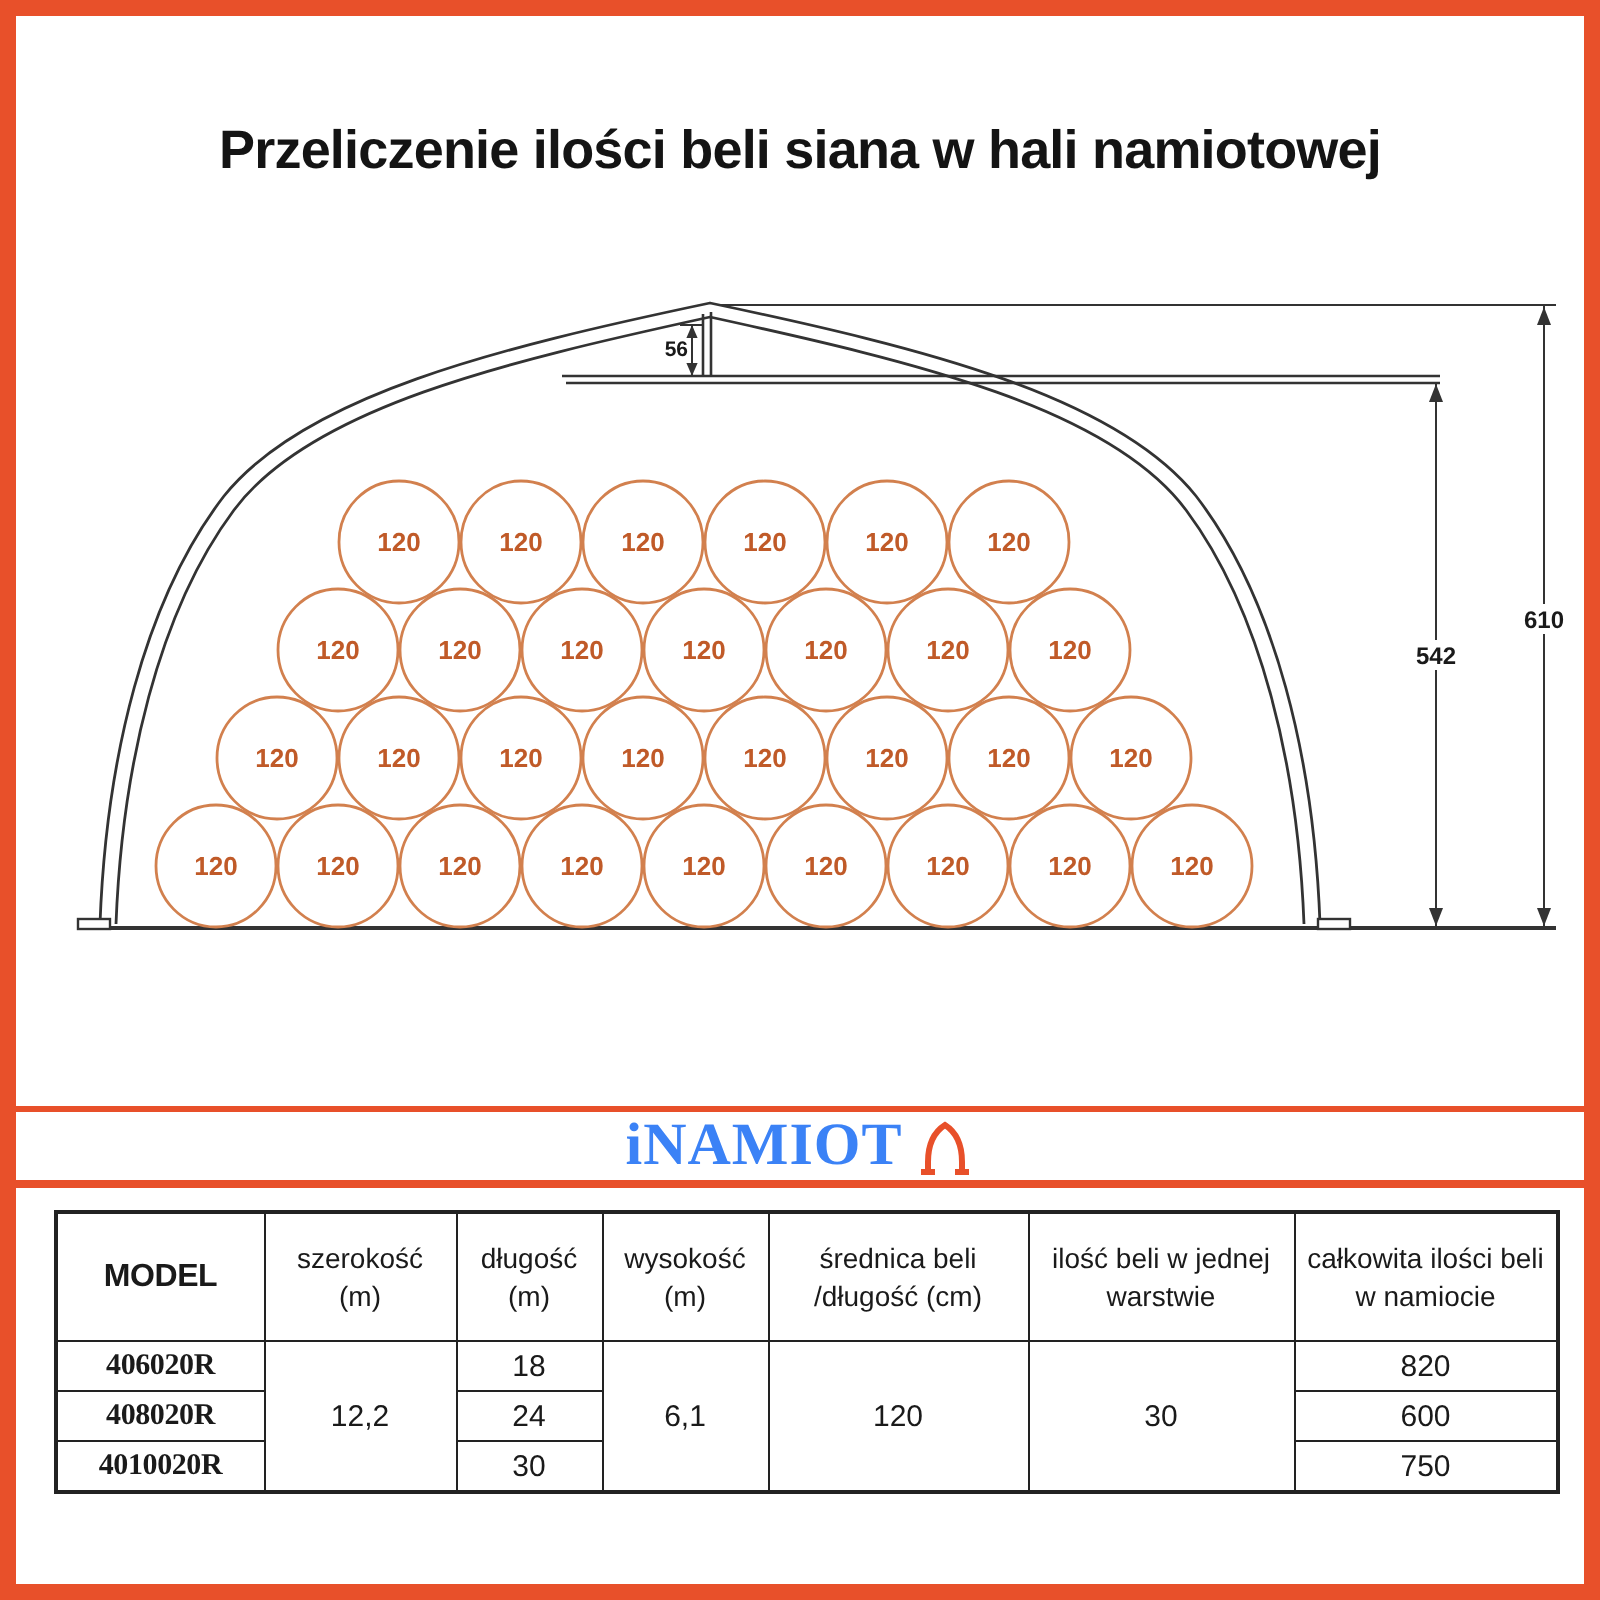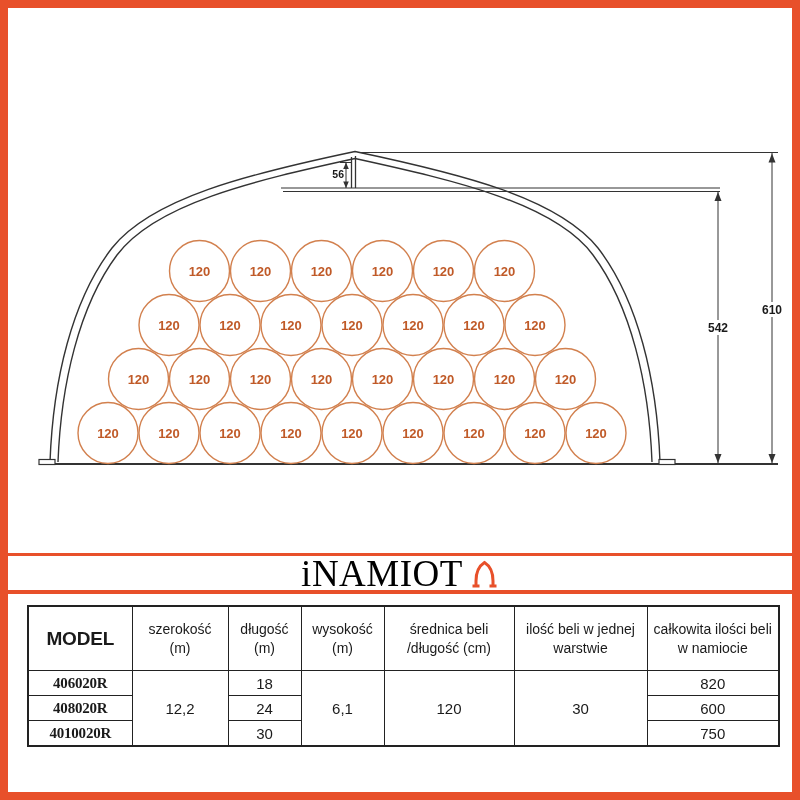--- a/index.html
+++ b/index.html
@@ -25,42 +25,43 @@
   .bale-label {
     font-family:"Liberation Sans", sans-serif; font-weight:bold; font-size:13px;
     text-anchor:middle;
   }
   .logo-band {
     position:absolute; left:0; top:545px; width:100%; height:41px; box-sizing:border-box;
     border-top:3px solid var(--accent,#E8502A); border-bottom:4px solid var(--accent,#E8502A);
     display:flex; align-items:center; justify-content:center; gap:7px; background:#fff;
   }
   .logo-text {
-    font-family:"Liberation Serif", serif; font-weight:normal; font-size:37px;
-    color:#000000; letter-spacing:0.5px; line-height:1;
+    font-family:"Liberation Serif", serif; font-weight:bold; font-size:30px;
+    color:#3b82f6; letter-spacing:0.5px; line-height:1;
   }
   .logo-icon { display:block; }
   .bale-table {
     position:absolute; left:19px; top:597px; width:751px;
     border-collapse:collapse; table-layout:fixed; background:#fff;
     border:2px solid #222;
   }
   .bale-table th, .bale-table td {
     border:1.5px solid #222; text-align:center; vertical-align:middle; padding:0;
   }
   .bale-table th { font-weight:normal; font-size:14px; height:63px; line-height:1.35; }
-  .bale-table th.model-h { font-weight:bold; font-size:19px; letter-spacing:-0.2px;margin-left:36px; }
+  .bale-table th.model-h { font-weight:bold; font-size:16px; letter-spacing:-0.2px;margin-left:36px; }
   .bale-table td { font-size:15px; height:24px; }
   .bale-table td.model { font-weight:bold; letter-spacing:-0.2px;font-family:Liberation Serif, serif; }
 </style>
 </head>
 <body>
 
 <div class="page">
 
+  <div class="page-title">Przeliczenie ilości beli siana w hali namiotowej</div>
 
   <svg id="tent-svg" width="784" height="330" viewBox="8 150 784 330">
 
     <g class="struct">
       <line x1="42" y1="464" x2="778" y2="464" stroke-width="2"></line>
       <path d="M 50 462 C 53 380 72 300 112 248 C 152 198 248 174 355 151.5 C 462 174 558 198 598 248 C 638 300 657 380 660 462" stroke-width="1.4"></path>
       <path d="M 58 462 C 61 384 79 306 117 255 C 155 204 252 181 355 158.5 C 458 181 555 204 593 255 C 631 306 649 384 652 462" stroke-width="1.4"></path>
       <line x1="281" y1="188" x2="720" y2="188" stroke-width="1.2"></line>
       <line x1="283" y1="191.5" x2="720" y2="191.5" stroke-width="1.2"></line>
       <line x1="351.5" y1="157" x2="351.5" y2="188" stroke-width="1.3"></line>

